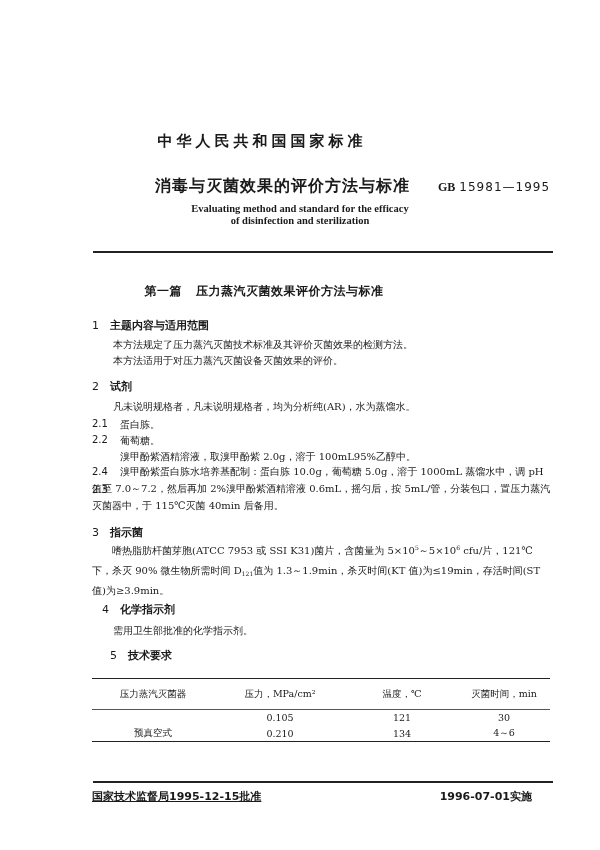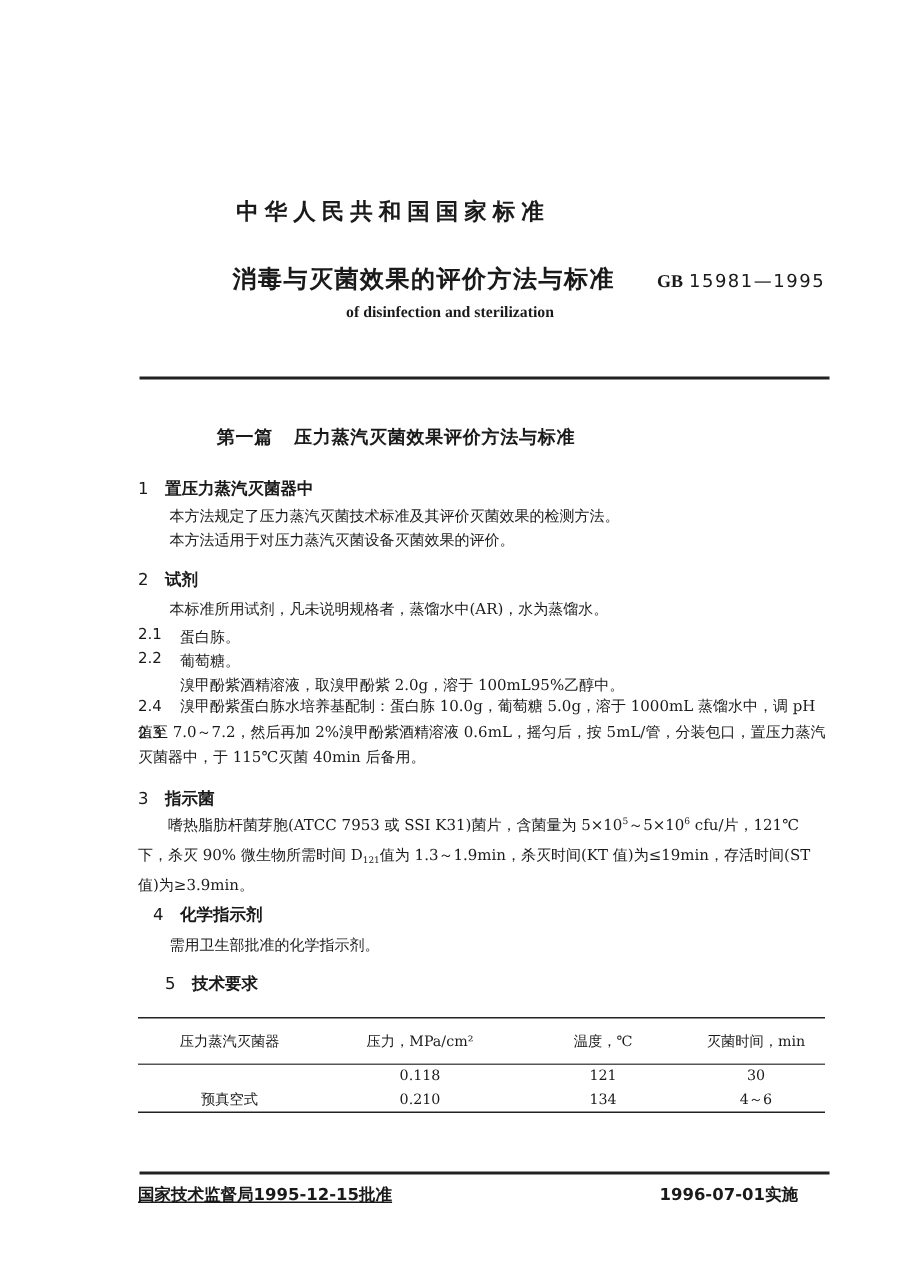--- a/index.html
+++ b/index.html
@@ -124,38 +124,39 @@
   </style>
 </head>
 <body>
 
 <div class="abs national-title">中华人民共和国国家标准</div>
 <div class="abs doc-title">消毒与灭菌效果的评价方法与标准</div>
 <div class="abs std-code">
   <b>GB</b><span class="num">15981—1995</span>
 </div>
 <div class="abs en-title">
+  <div>Evaluating method and standard for the efficacy</div>
   <div>of disinfection and sterilization</div>
 </div>
 <div class="abs rule" style="left:93px; top:251px; width:460px;"></div>
 
 <div class="abs part-title">
   <span>第一篇</span><span class="gap"></span><span>压力蒸汽灭菌效果评价方法与标准</span>
 </div>
 
 <div class="abs sec-head" style="top:318px;">
-  <span class="num">1</span><span>置压力蒸汽灭菌器中</span>
+  <span class="num">1</span><span>主题内容与适用范围</span>
 </div>
 <div class="abs para indent" style="top:339px;">本方法规定了压力蒸汽灭菌技术标准及其评价灭菌效果的检测方法。</div>
 <div class="abs para indent" style="top:355px;">本方法适用于对压力蒸汽灭菌设备灭菌效果的评价。</div>
 
 <div class="abs sec-head" style="top:379px;">
   <span class="num">2</span><span>试剂</span>
 </div>
-<div class="abs para indent" style="top:401px;">本标准所用试剂，凡未说明规格者，蒸馏水中(AR)，水为蒸馏水。</div>
+<div class="abs para indent" style="top:401px;">凡未说明规格者，凡未说明规格者，均为分析纯(AR)，水为蒸馏水。</div>
 
 <div class="abs item-num" style="top:418px;">2.1</div>
 <div class="abs item-text" style="top:418px;">蛋白胨。</div>
 
 <div class="abs item-num" style="top:434px;">2.2</div>
 <div class="abs item-text" style="top:434px;">葡萄糖。</div>
 
 <div class="abs item-num" style="top:448px;margin-top:36px;">2.3</div>
 <div class="abs item-text" style="top:450px;">溴甲酚紫酒精溶液，取溴甲酚紫 2.0g，溶于 100mL95%乙醇中。</div>
 
@@ -181,21 +182,21 @@
     <tr>
       <th style="width:120px;">压力蒸汽灭菌器</th>
       <th style="width:130px;">压力，MPa/cm²</th>
       <th style="width:110px;">温度，℃</th>
       <th>灭菌时间，min</th>
     </tr>
   </thead>
   <tbody>
     <tr>
       <td></td>
-      <td>0.118</td>
+      <td>0.105</td>
       <td>121</td>
       <td>30</td>
     </tr>
     <tr>
       <td>预真空式</td>
       <td>0.210</td>
       <td>134</td>
       <td>4～6</td>
     </tr>
   </tbody>

